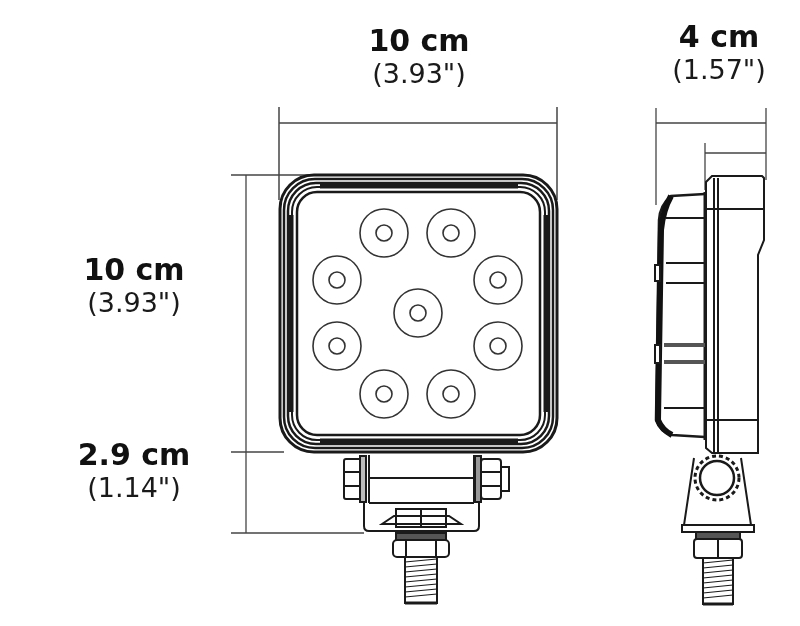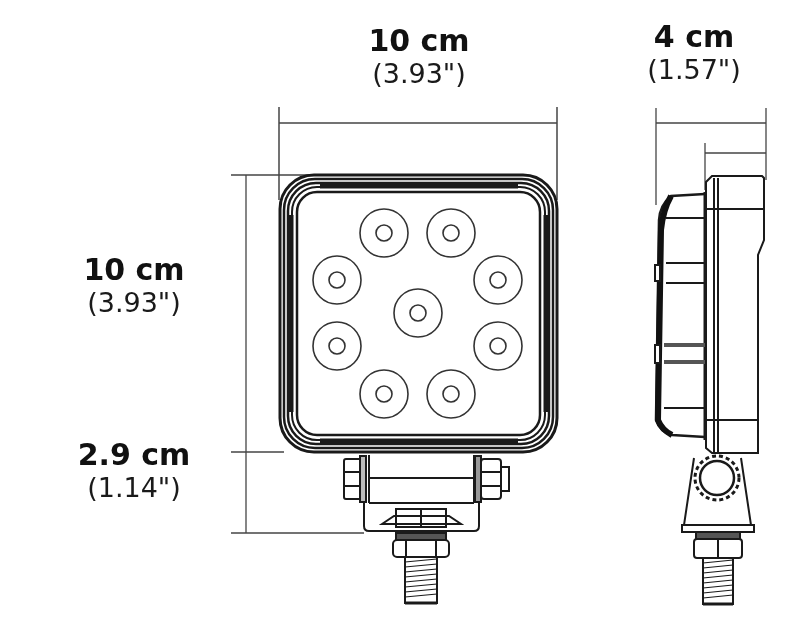--- a/index.html
+++ b/index.html
@@ -2,21 +2,21 @@
 <html><head>
 <meta charset="utf-8">
 <style>
   html, body { margin: 0; padding: 0; background: #ffffff; }
   body { width: 800px; height: 626px; overflow: hidden; position: relative; font-family: "DejaVu Sans", sans-serif; }
   .canvas { position: absolute; left: 0; top: 0; width: 800px; height: 626px; margin-left: 44px; }
   .label { position: absolute; text-align: center; color: #111; line-height: 1; }
   .label .main { font-size: 30px; font-weight: bold; display: block; }
   .label .sub { font-size: 27px; font-weight: normal; display: block; margin-top: 4px; color: #1a1a1a; }
   #lbl-width { left: 295px; top: 26px; width: 160px; }
-  #lbl-depth { left: 580px; top: 22px; width: 140px; }
+  #lbl-depth { left: 605px; top: 22px; width: 140px; }
   #lbl-height { left: 20px; top: 255px; width: 140px; }
   #lbl-bracket { left: 20px; top: 440px; width: 140px; }
 </style>
 </head>
 <body>
 
 <div class="canvas">
 
   <svg width="800" height="626" viewBox="0 0 800 626" xmlns="http://www.w3.org/2000/svg">
 

